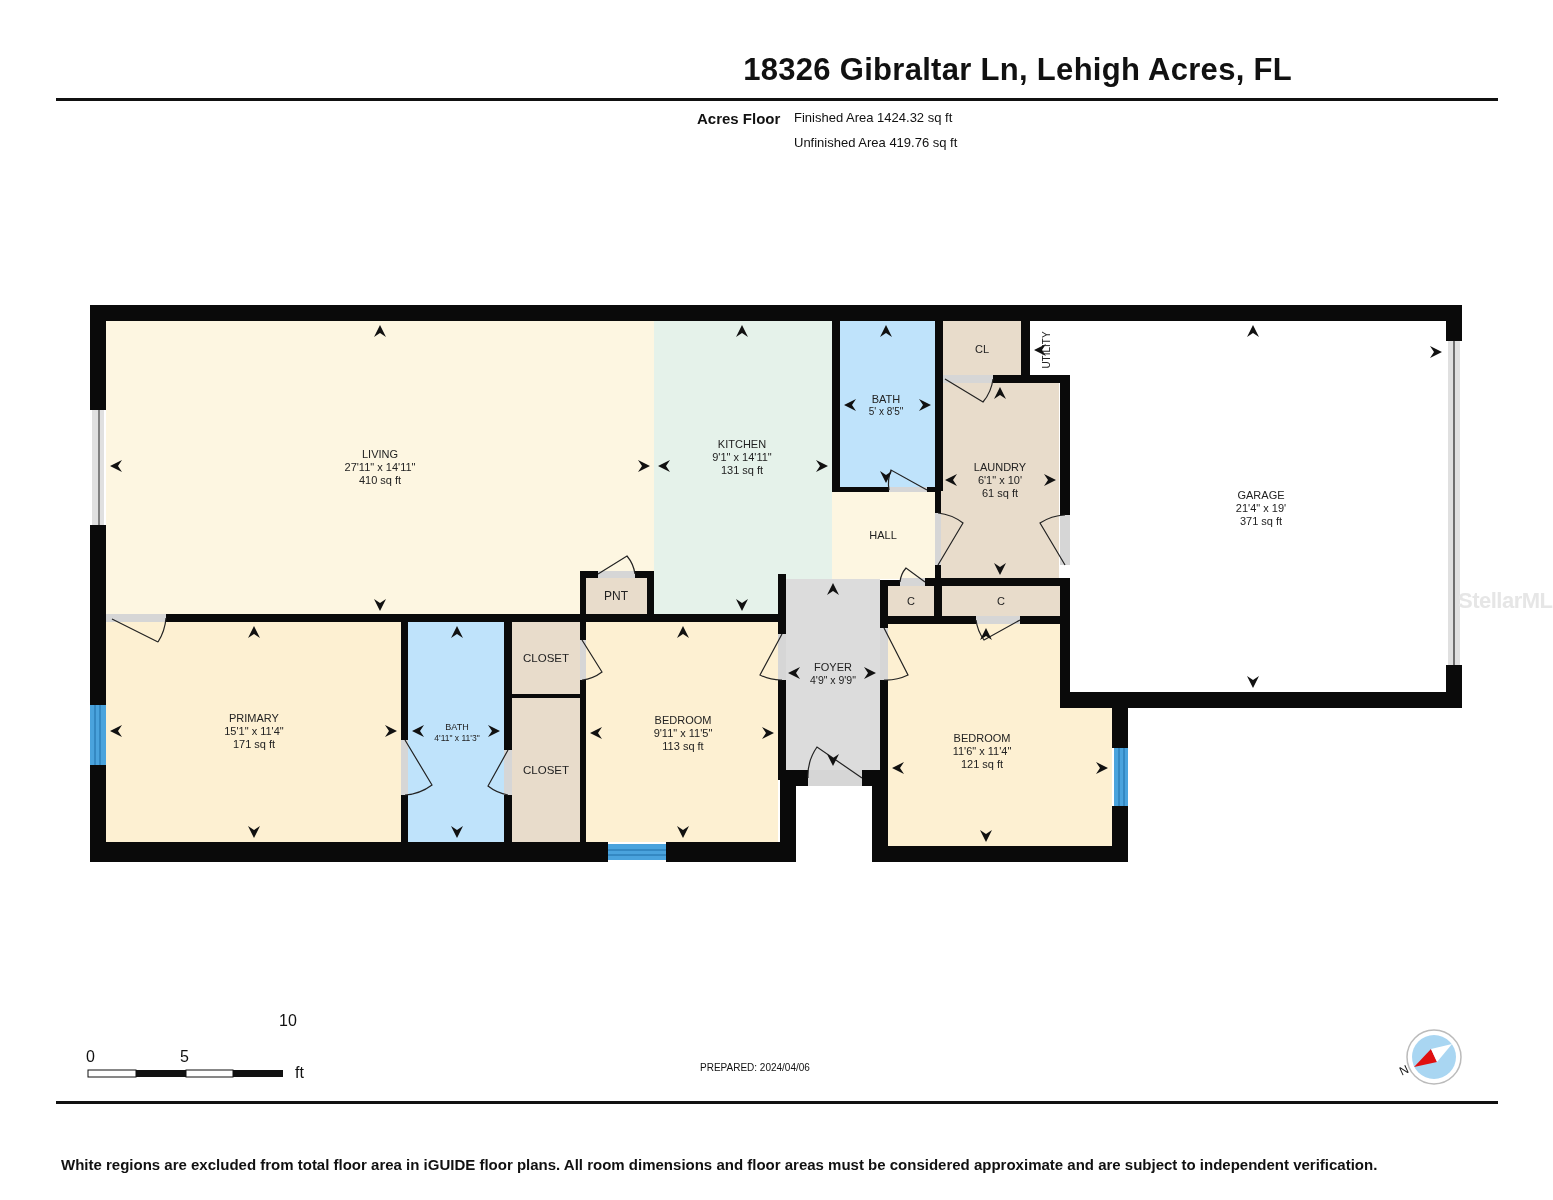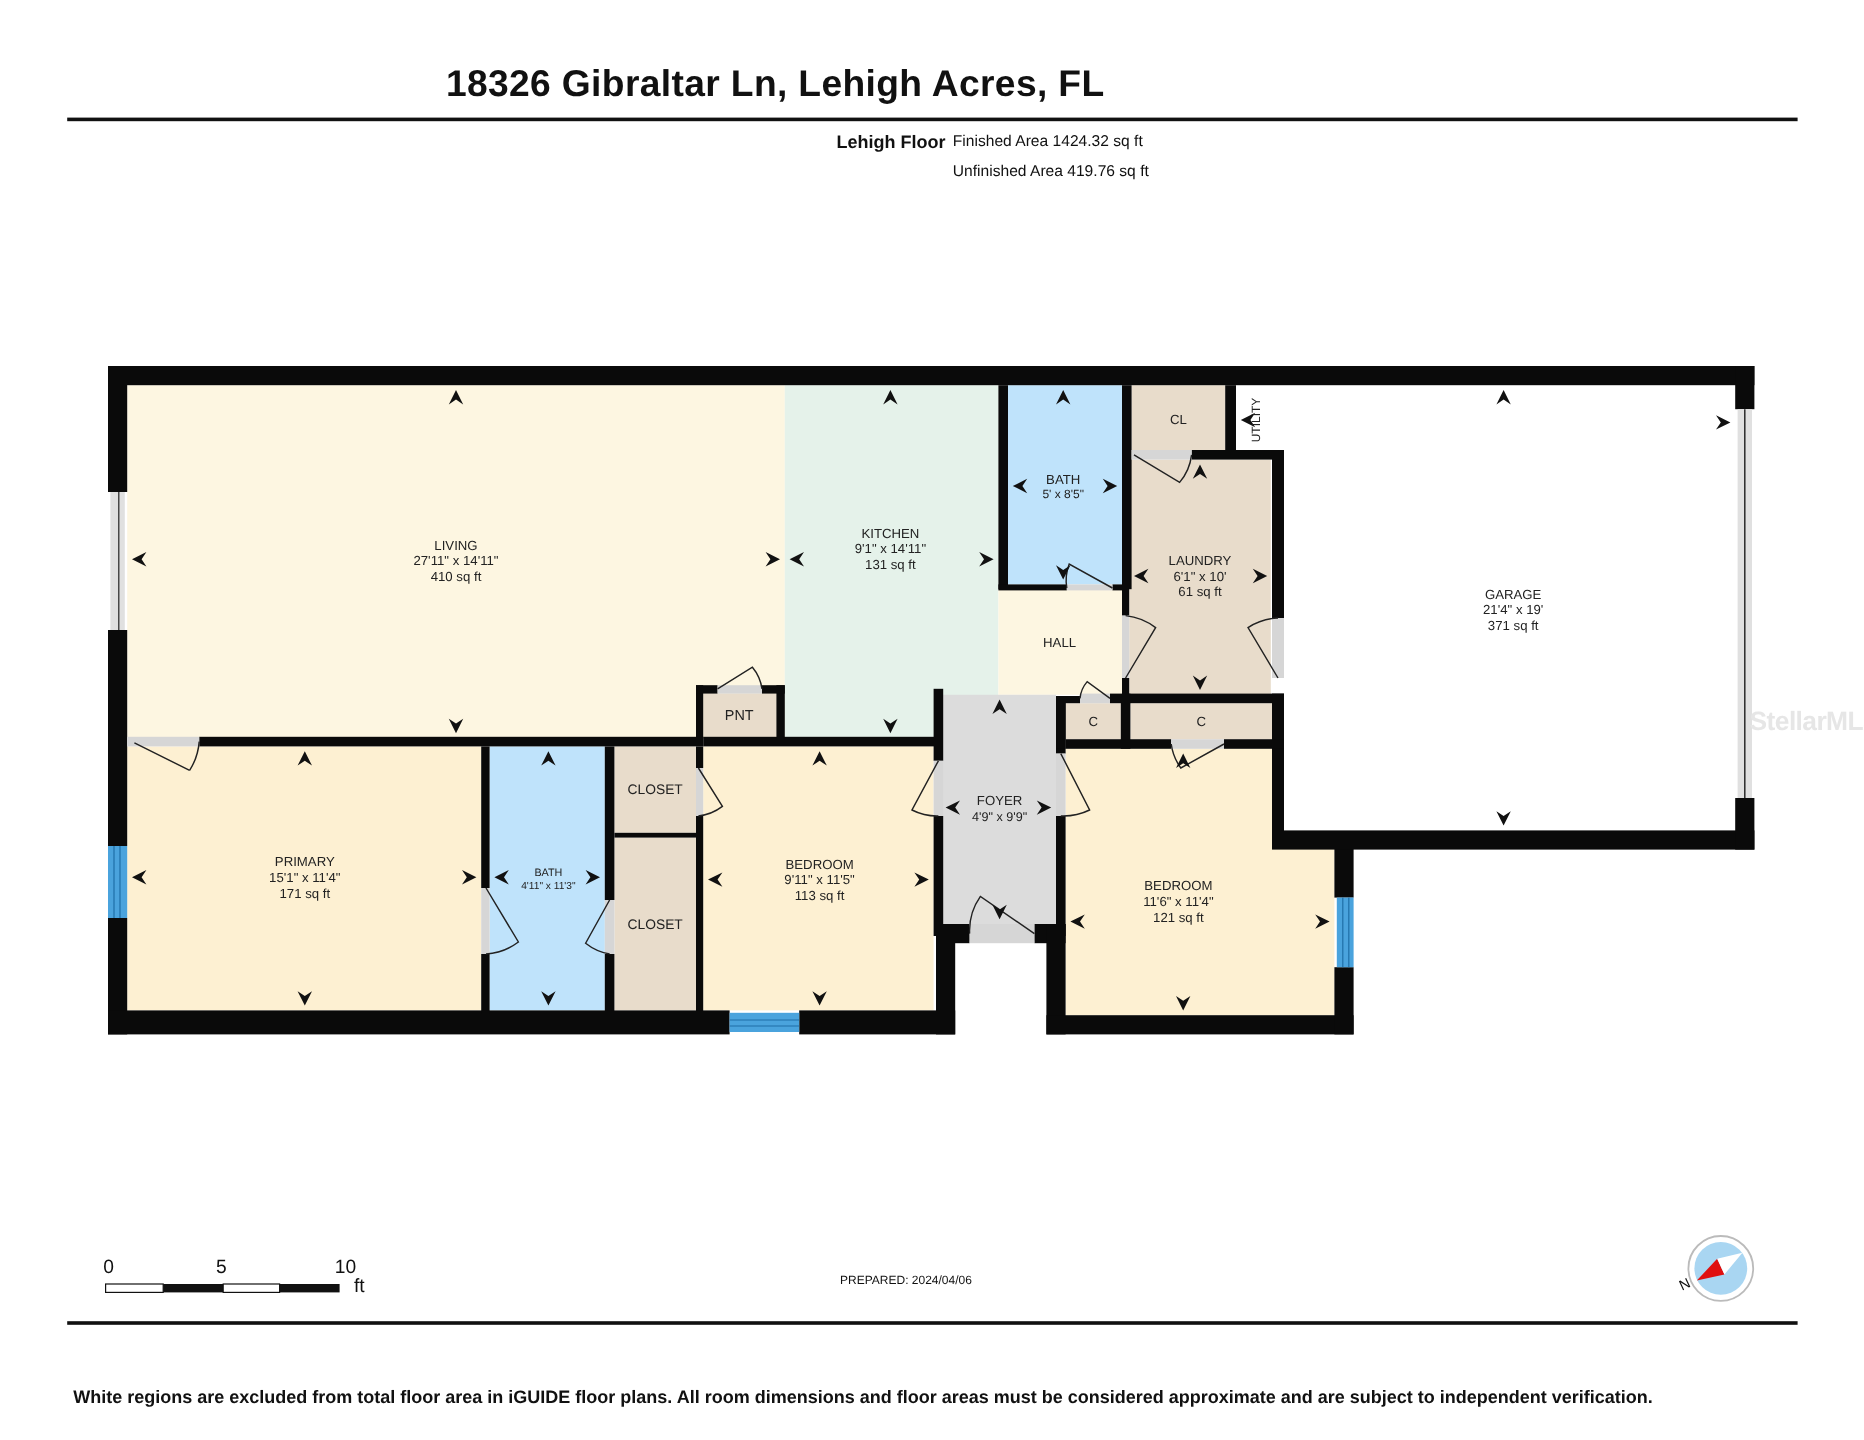--- a/index.html
+++ b/index.html
@@ -1,33 +1,33 @@
 <!DOCTYPE html>
 <html><head>
 <meta charset="utf-8">
 <style>
   html, body { margin:0; padding:0; background:#ffffff; }
   body { width:1553px; height:1200px; position:relative; overflow:hidden; font-family:"Liberation Sans", sans-serif; color:#111; }
-  .title { position:absolute; left:0; top:52px; width:1292px; text-align:center; font-size:31px; font-weight:bold; letter-spacing:0.3px; }
+  .title { position:absolute; left:0; top:52px; width:1292px; text-align:right; font-size:31px; font-weight:bold; letter-spacing:0.3px; }
   .rule { position:absolute; left:56px; width:1442px; background:#111; }
   .floor-label { position:absolute; left:697px; top:110px; font-size:15px; font-weight:bold; }
   .area-line { position:absolute; left:794px; font-size:13px; }
   .plan { position:absolute; left:0; top:0; }
   .room-text { font-family:"Liberation Sans", sans-serif; fill:#222; text-anchor:middle; }
   .scale-num { position:absolute; font-size:16px; }
   .prepared { position:absolute; left:700px; top:1062px; font-size:10px; }
   .disclaimer { position:absolute; left:61px; top:1156px; font-size:15px;font-weight:bold; }
   .watermark { position:absolute; left:1458px; top:588px; font-size:22px; color:#e6e6e6; letter-spacing:-0.5px; font-weight:bold; }
 </style>
 </head>
 <body>
 
 <div class="title">18326 Gibraltar Ln, Lehigh Acres, FL</div>
 <div class="rule" style="top:98px;height:3px;"></div>
-<div class="floor-label">Lehigh Floor</div>
+<div class="floor-label">Acres Floor</div>
 <div class="area-line" style="top:110px;">Finished Area 1424.32 sq ft</div>
 <div class="area-line" style="top:135px;">Unfinished Area 419.76 sq ft</div>
 
 <svg class="plan" width="1553" height="1200" viewBox="0 0 1553 1200">
   <defs>
     <g id="arr">
       <path d="M0,0 L-6,12 L0,8 L6,12 Z" fill="#111"></path>
     </g>
   </defs>
 
@@ -278,17 +278,17 @@
     <text x="1400" y="1076" font-size="12" fill="#111" transform="rotate(-25 1400 1072)" font-family="Liberation Sans, sans-serif">N</text>
   </g>
 
   <rect x="56" y="1101" width="1442" height="3" fill="#111"></rect>
 </svg>
 
 <div class="watermark">StellarMLS</div>
 
 <div class="scale-num" style="left:86px;top:1048px;">0</div>
 <div class="scale-num" style="left:180px;top:1048px;">5</div>
-<div class="scale-num" style="left:279px;top:1048px;">10</div>
+<div class="scale-num" style="left:279px;top:1012px;">10</div>
 <div class="scale-num" style="left:295px;top:1064px;">ft</div>
 
 <div class="prepared">PREPARED: 2024/04/06</div>
 <div class="disclaimer">White regions are excluded from total floor area in iGUIDE floor plans. All room dimensions and floor areas must be considered approximate and are subject to independent verification.</div>
 
 </body></html>

